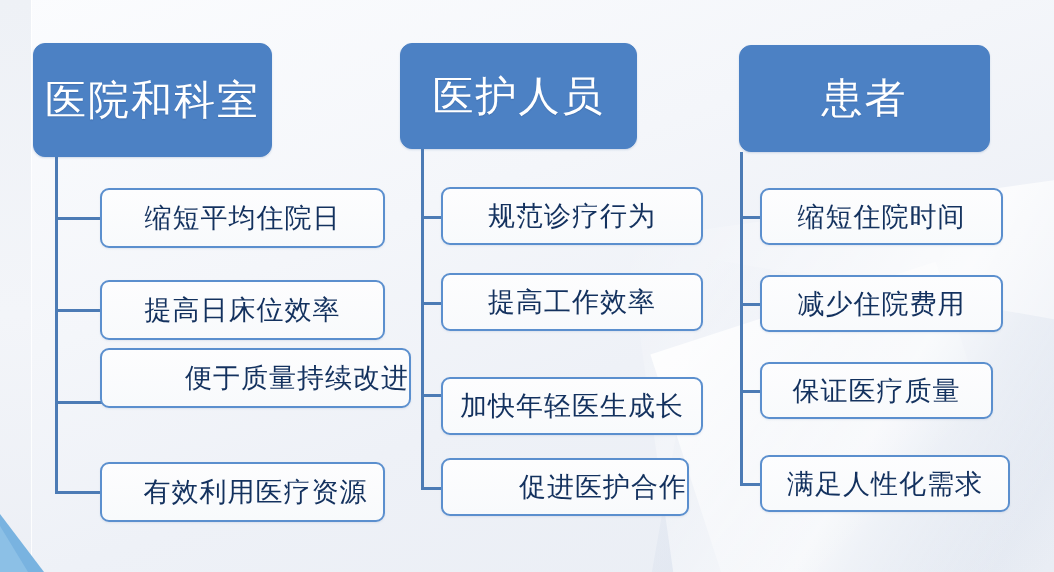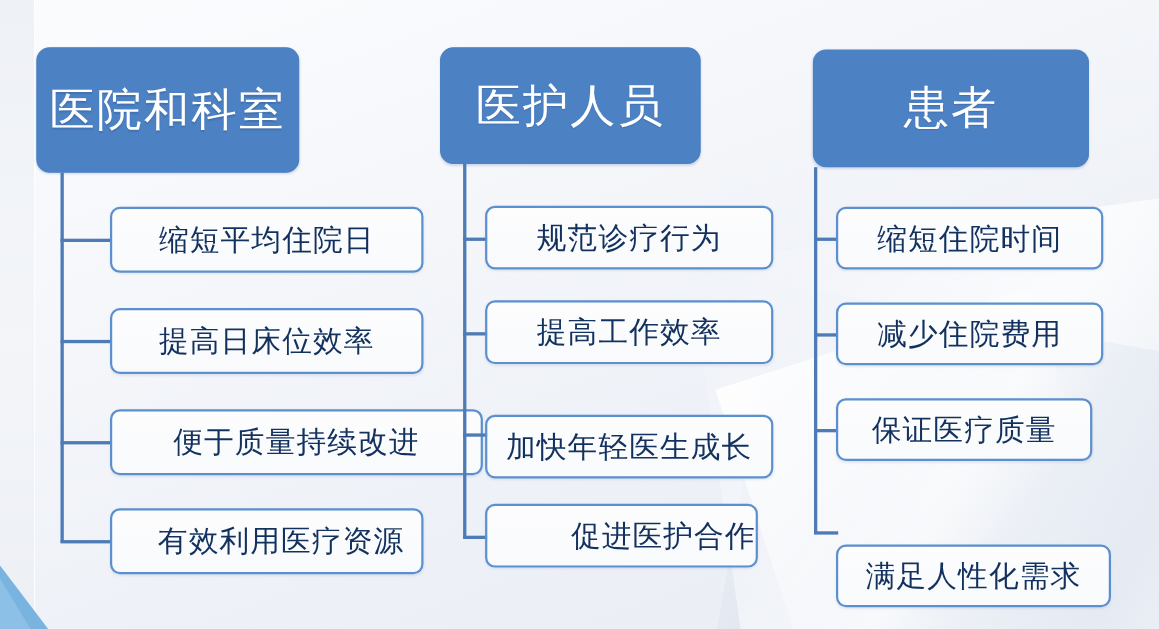--- a/index.html
+++ b/index.html
@@ -141,21 +141,21 @@
     <div class="branch" style="left:55px; top:309px; width:47px;"></div>
     <div class="branch" style="left:55px; top:401px; width:47px;"></div>
     <div class="branch" style="left:55px; top:491px; width:47px;"></div>
 
     <div class="item-box" style="left:100px; top:188px; width:285px; height:60px; font-size:27px;">
       <span>缩短平均住院日</span>
     </div>
     <div class="item-box" style="left:100px; top:280px; width:285px; height:60px; font-size:27px;">
       <span>提高日床位效率</span>
     </div>
-    <div class="item-box" style="left:100px; top:372px; width:339px; height:60px; font-size:27px;">
+    <div class="item-box" style="left:100px; top:348px; width:311px; height:60px; font-size:27px;justify-content:flex-end;">
       <span>便于质量持续改进</span>
     </div>
     <div class="item-box" style="left:100px; top:462px; width:285px; height:60px; font-size:27px;padding-left:26px;">
       <span>有效利用医疗资源</span>
     </div>
   </div>
 
   <div class="column">
 
     <div class="head-box" style="left:400px; top:43px; width:237px; height:106px; font-size:41px;">
@@ -198,18 +198,18 @@
 
     <div class="item-box" style="left:760px; top:188px; width:243px; height:57px; font-size:27px;">
       <span>缩短住院时间</span>
     </div>
     <div class="item-box" style="left:760px; top:275px; width:243px; height:57px; font-size:27px;">
       <span>减少住院费用</span>
     </div>
     <div class="item-box" style="left:760px; top:362px; width:233px; height:57px; font-size:27px;">
       <span>保证医疗质量</span>
     </div>
-    <div class="item-box" style="left:760px; top:455px; width:250px; height:57px; font-size:27px;margin-top:40px;">
+    <div class="item-box" style="left:760px; top:455px; width:250px; height:57px; font-size:27px;">
       <span>满足人性化需求</span>
     </div>
   </div>
 
 </div>
 
 </body></html>

